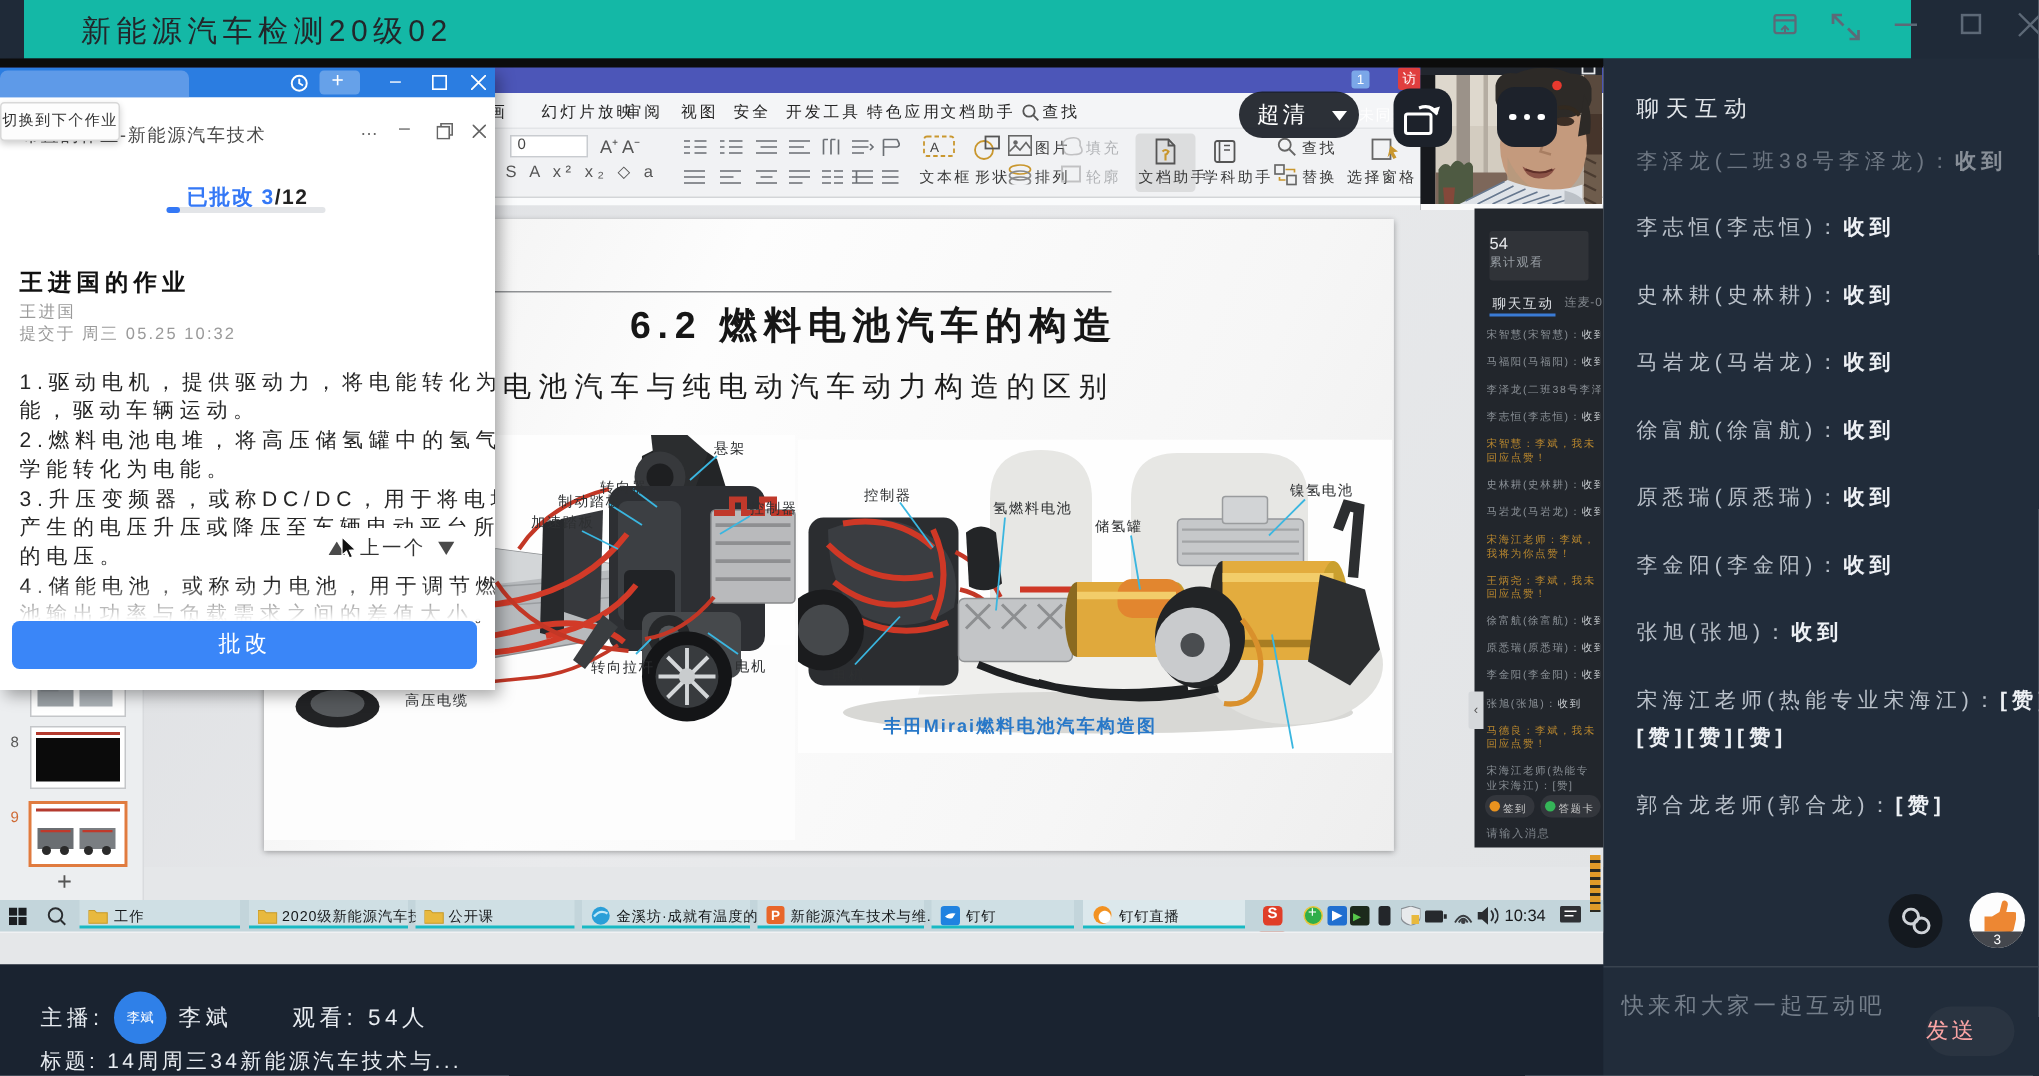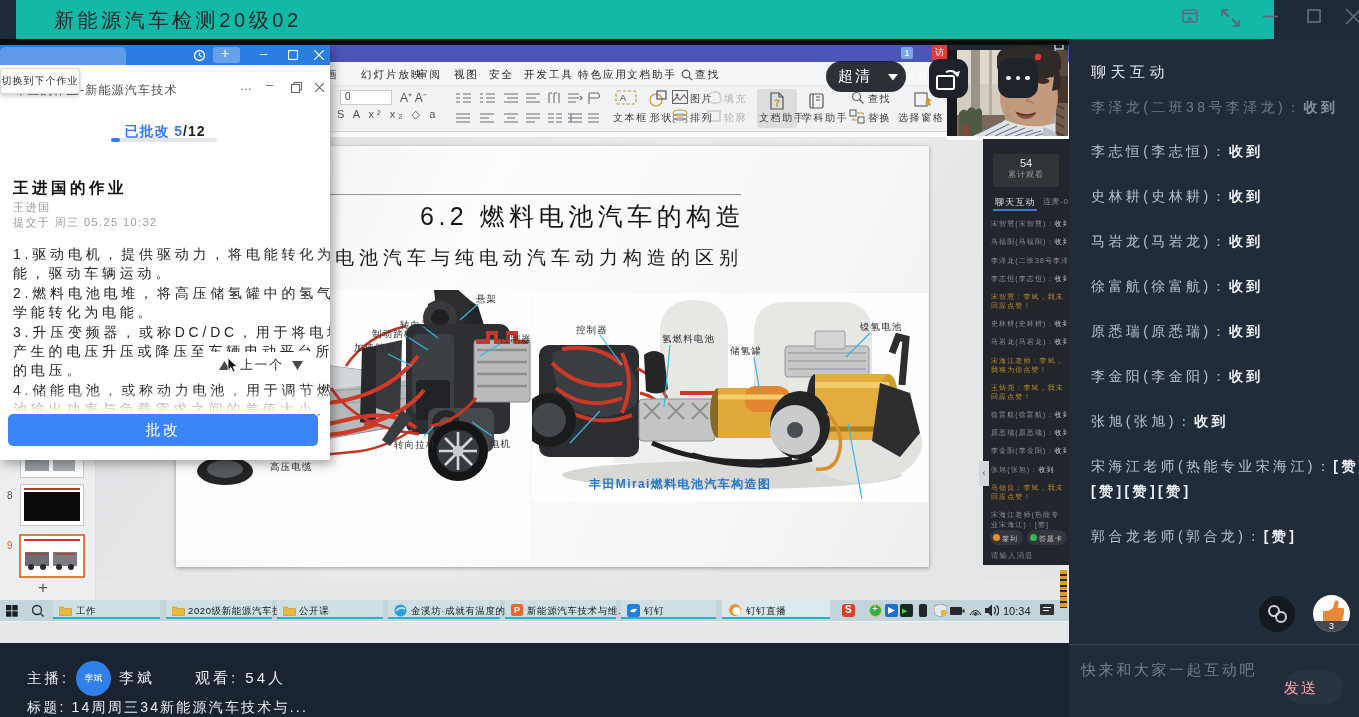--- a/index.html
+++ b/index.html
@@ -181,21 +181,21 @@
         <path d="M4,10 h20 M32,10 h20" stroke="#c0392b" stroke-width="1.5"></path>
         <circle cx="8" cy="23" r="3" fill="#2a2a2a"></circle>
         <circle cx="20" cy="23" r="3" fill="#2a2a2a"></circle>
         <circle cx="36" cy="23" r="3" fill="#2a2a2a"></circle>
         <circle cx="48" cy="23" r="3" fill="#2a2a2a"></circle>
       </svg>
  </div>
  <div class="ab" id="canvas">
   <div class="ab" id="slide">
    <div class="ab" style="left:100px;top:48px;width:465px;height:1px;background:#8f9194"></div>
-   <div class="ab" style="left:244px;top:54px;font-size:25px;font-weight:normal;letter-spacing:4.5px;color:#161616">6.2 燃料电池汽车的构造</div>
+   <div class="ab" style="left:244px;top:54px;font-size:25px;font-weight:bold;letter-spacing:4.5px;color:#161616">6.2 燃料电池汽车的构造</div>
    <div class="ab" style="left:111px;top:99px;font-size:19px;letter-spacing:5px;color:#1c1c1c">燃料电池汽车与纯电动汽车动力构造的区别</div>
    <svg class="ab" style="left:0;top:144px" width="356" height="277" viewBox="0 0 356 277">
     <rect x="10" y="0" width="344" height="192" fill="#fefefe"></rect>
     <rect x="0" y="140" width="354" height="130" fill="#fdfdfd"></rect>
     <path d="M0,98 L155,76 L248,88 L248,132 L120,154 L0,138 Z" fill="#b7babd" stroke="#8d9093" stroke-width="1"></path>
     <path d="M0,98 L155,76 L248,88 L150,100 Z" fill="#d3d6d8"></path>
     <path d="M10,102 L145,88 M0,112 L240,95 M0,126 L235,108" stroke="#9a9da0" stroke-width="1" fill="none"></path>
     <rect x="28" y="120" width="24" height="14" fill="#c0392b" opacity=".85"></rect>
     <ellipse cx="49" cy="181" rx="28" ry="14" fill="#222325"></ellipse>
     <ellipse cx="49" cy="179" rx="18" ry="9" fill="#56595c"></ellipse>
@@ -447,21 +447,21 @@
   <span class="ab" style="left:14px;top:17px;font-size:12px;letter-spacing:1.2px;color:#4a4a4a">布置的作业-新能源汽车技术</span>
   <span class="ab" style="left:240px;top:14px;font-size:12px;color:#666">…</span>
   <span class="ab" style="left:266px;top:12px;font-size:13px;color:#666">–</span>
   <svg class="ab" style="left:291px;top:17px" width="11" height="11" fill="none" stroke="#666" stroke-width="1.1">
         <rect x="0.5" y="2.5" width="8" height="8"></rect>
         <path d="M3,2.5 v-2 h7.5 v7.5 h-2"></path>
       </svg>
   <svg class="ab" style="left:315px;top:18px" width="9" height="9">
         <path d="M0,0 L9,9 M9,0 L0,9" stroke="#666" stroke-width="1.1"></path>
       </svg>
-  <div class="ab" style="left:0;top:58px;width:330px;text-align:center;font-size:14px;font-weight:bold;letter-spacing:1px"><span style="color:#3478f6">已批改 5</span><span style="color:#222">/12</span></div>
+  <div class="ab" style="left:0;top:58px;width:330px;text-align:center;font-size:14px;font-weight:bold;letter-spacing:1px"><span style="color:#3478f6">已批改 3</span><span style="color:#222">/12</span></div>
   <div class="ab" style="left:111px;top:73px;width:106px;height:4px;border-radius:2px;background:#e3e5e8"></div>
   <div class="ab" style="left:111px;top:73px;width:9px;height:4px;border-radius:2px;background:#3478f6"></div>
   <div class="ab" style="left:13px;top:113px;font-size:15.5px;font-weight:bold;letter-spacing:3.5px;color:#111">王进国的作业</div>
   <div class="ab" style="left:13px;top:135px;font-size:11px;letter-spacing:1.6px;color:#9a9a9a">王进国</div>
   <div class="ab" style="left:13px;top:150px;font-size:11px;letter-spacing:1.4px;color:#9a9a9a">提交于 周三 05.25 10:32</div>
   <div class="ab" style="left:13px;top:180px;width:312px;font-size:14px;letter-spacing:3.8px;line-height:19.4px;color:#262626;white-space:nowrap">1.驱动电机，提供驱动力，将电能转化为机械<br>能，驱动车辆运动。<br>2.燃料电池电堆，将高压储氢罐中的氢气的化<br>学能转化为电能。<br>3.升压变频器，或称DC/DC，用于将电堆的<br>产生的电压升压或降压至车辆电动平台所需<br>的电压。<br>4.储能电池，或称动力电池，用于调节燃料电<br>池输出功率与负载需求之间的差值大小。</div>
   <div class="ab" style="left:203px;top:287px;width:112px;height:28px;background:#fff"></div>
   <svg class="ab" style="left:219px;top:296px" width="11" height="9">
         <path d="M5.5,0 L11,9 L0,9 Z" fill="#4a4a4a"></path>
       </svg>
@@ -503,21 +503,21 @@
   <path d="M58,64 q8,18 24,24 l-24,7 Z" fill="#b4987e" opacity=".7"></path>
   <path d="M26,95 l32,-16 q28,11 50,3 l0,13 Z" fill="#dfe3e8"></path>
   <path d="M30,93 l26,-13 M38,95 l24,-12 M48,95 l22,-10 M58,95 l20,-8 M68,95 l18,-6 M78,95 l16,-5 M88,95 l14,-4" stroke="#67788f" stroke-width="1.1" fill="none"></path>
   <path d="M96,86 q12,3 14,9 l-14,0 Z" fill="#bcc1c7"></path>
   <circle cx="91" cy="16" r="3.2" fill="#e8392e"></circle>
   <rect x="108" y="2" width="8" height="6" fill="none" stroke="#e8eaec" stroke-width="1.2"></rect>
  </svg>
  <div class="ab" style="left:0;top:95px;width:121px;height:4px;background:#fafafa"></div>
 </div>
 <div class="ab" id="minipanel" style="left:983px;top:139px;width:86px;height:426px;background:#22262c;overflow:hidden">
- <div class="ab" style="left:10px;top:15px;width:66px;height:33px;background:#303338;border-radius:2px;text-align:center">
+ <div class="ab" style="left:10px;top:15px;width:66px;height:33px;background:#303338;border-radius:2px;text-align:left">
   <div style="font-size:11px;color:#e8eaec;margin-top:3px">54</div>
   <div style="font-size:8px;letter-spacing:1px;color:#9aa0a6">累计观看</div>
  </div>
  <span class="ab" style="left:12px;top:57px;font-size:9px;letter-spacing:1.2px;color:#dde0e4">聊天互动</span>
  <div class="ab" style="left:10px;top:70px;width:44px;height:2px;background:#3a7bd5"></div>
  <span class="ab" style="left:60px;top:57px;font-size:8px;letter-spacing:.6px;color:#82878d;white-space:nowrap">连麦-0</span>
  <div class="ab" id="mpmsgs" style="left:8px;top:80px;width:76px;height:310px;overflow:hidden;font-size:7px;letter-spacing:1.1px;line-height:9.7px;color:#8a9096">
   <div class="mp">宋智慧(宋智慧)：<b>收到</b></div>
   <div class="mp">马福阳(马福阳)：<b>收到</b></div>
   <div class="mp">李泽龙(二班38号李泽龙)</div>

